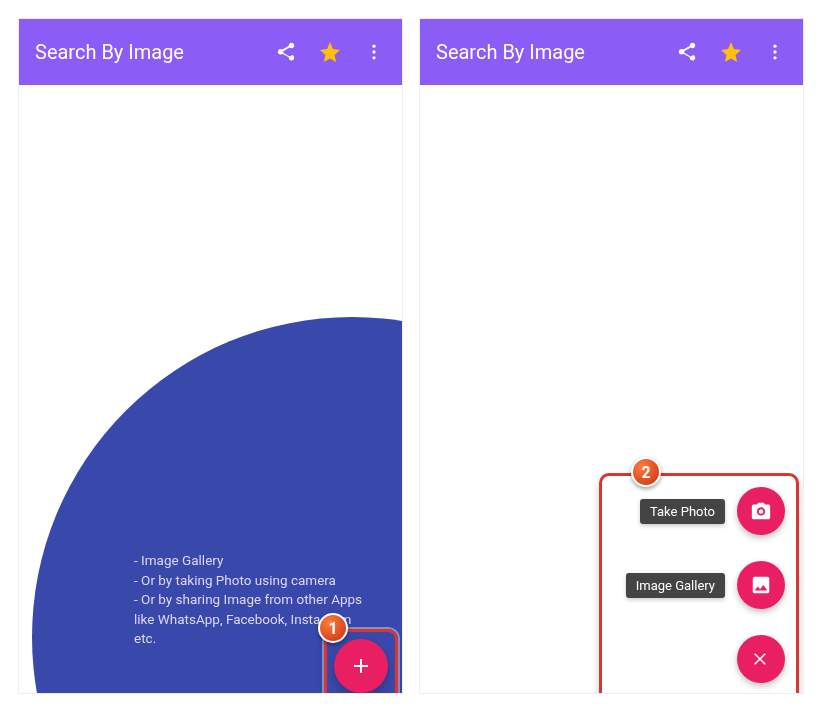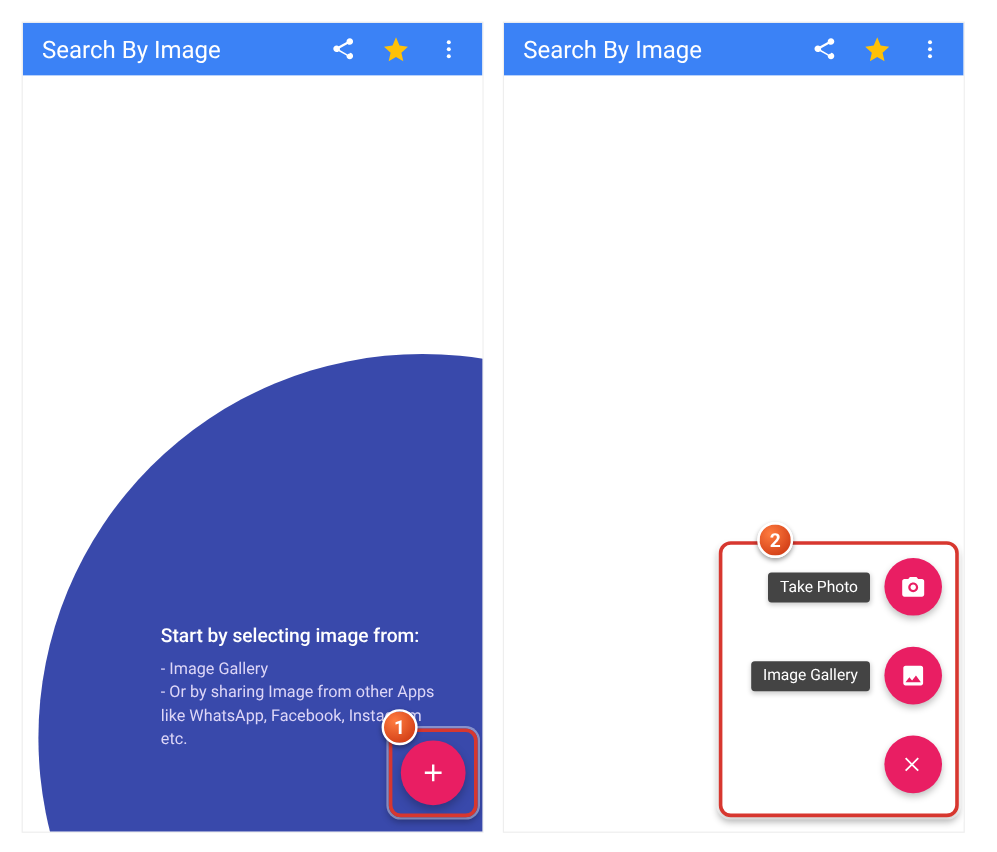--- a/index.html
+++ b/index.html
@@ -18,22 +18,22 @@
     }
     .screen {
       width: 385px;
       height: 676px;
       background: #fff;
       position: relative;
       overflow: hidden;
       border: 1px solid #eee;
     }
     .toolbar {
-      height: 44px;
-      background: #3b82f6;
+      height: 66px;
+      background: #8b5cf6;
       display: flex;
       align-items: center;
       padding: 0 8px 0 16px;
       color: #fff;
     }
     .toolbar-title {
       flex: 1;
       font-size: 20px;
       font-weight: 400;
     }
@@ -178,23 +178,23 @@
               <circle cx="12" cy="5" r="2"></circle>
               <circle cx="12" cy="12" r="2"></circle>
               <circle cx="12" cy="19" r="2"></circle>
             </svg>
         </div>
       </div>
     </div>
     <div class="content">
       <div class="hint-circle"></div>
       <div class="hint-text">
-        <div class="hint-title">Start by selecting image from:</div>
         <ul class="hint-list">
           <li>Image Gallery</li>
+          <li>Or by taking Photo using camera</li>
           <li>Or by sharing Image from other Apps like WhatsApp, Facebook, Instagram etc.</li>
         </ul>
       </div>
       <div class="fab">
         <svg width="24" height="24" viewBox="0 0 24 24" fill="#fff">
             <path d="M11 5h2v14h-2z"></path>
             <path d="M5 11h14v2H5z"></path>
           </svg>
       </div>
       <div class="callout-box callout-1"></div>

